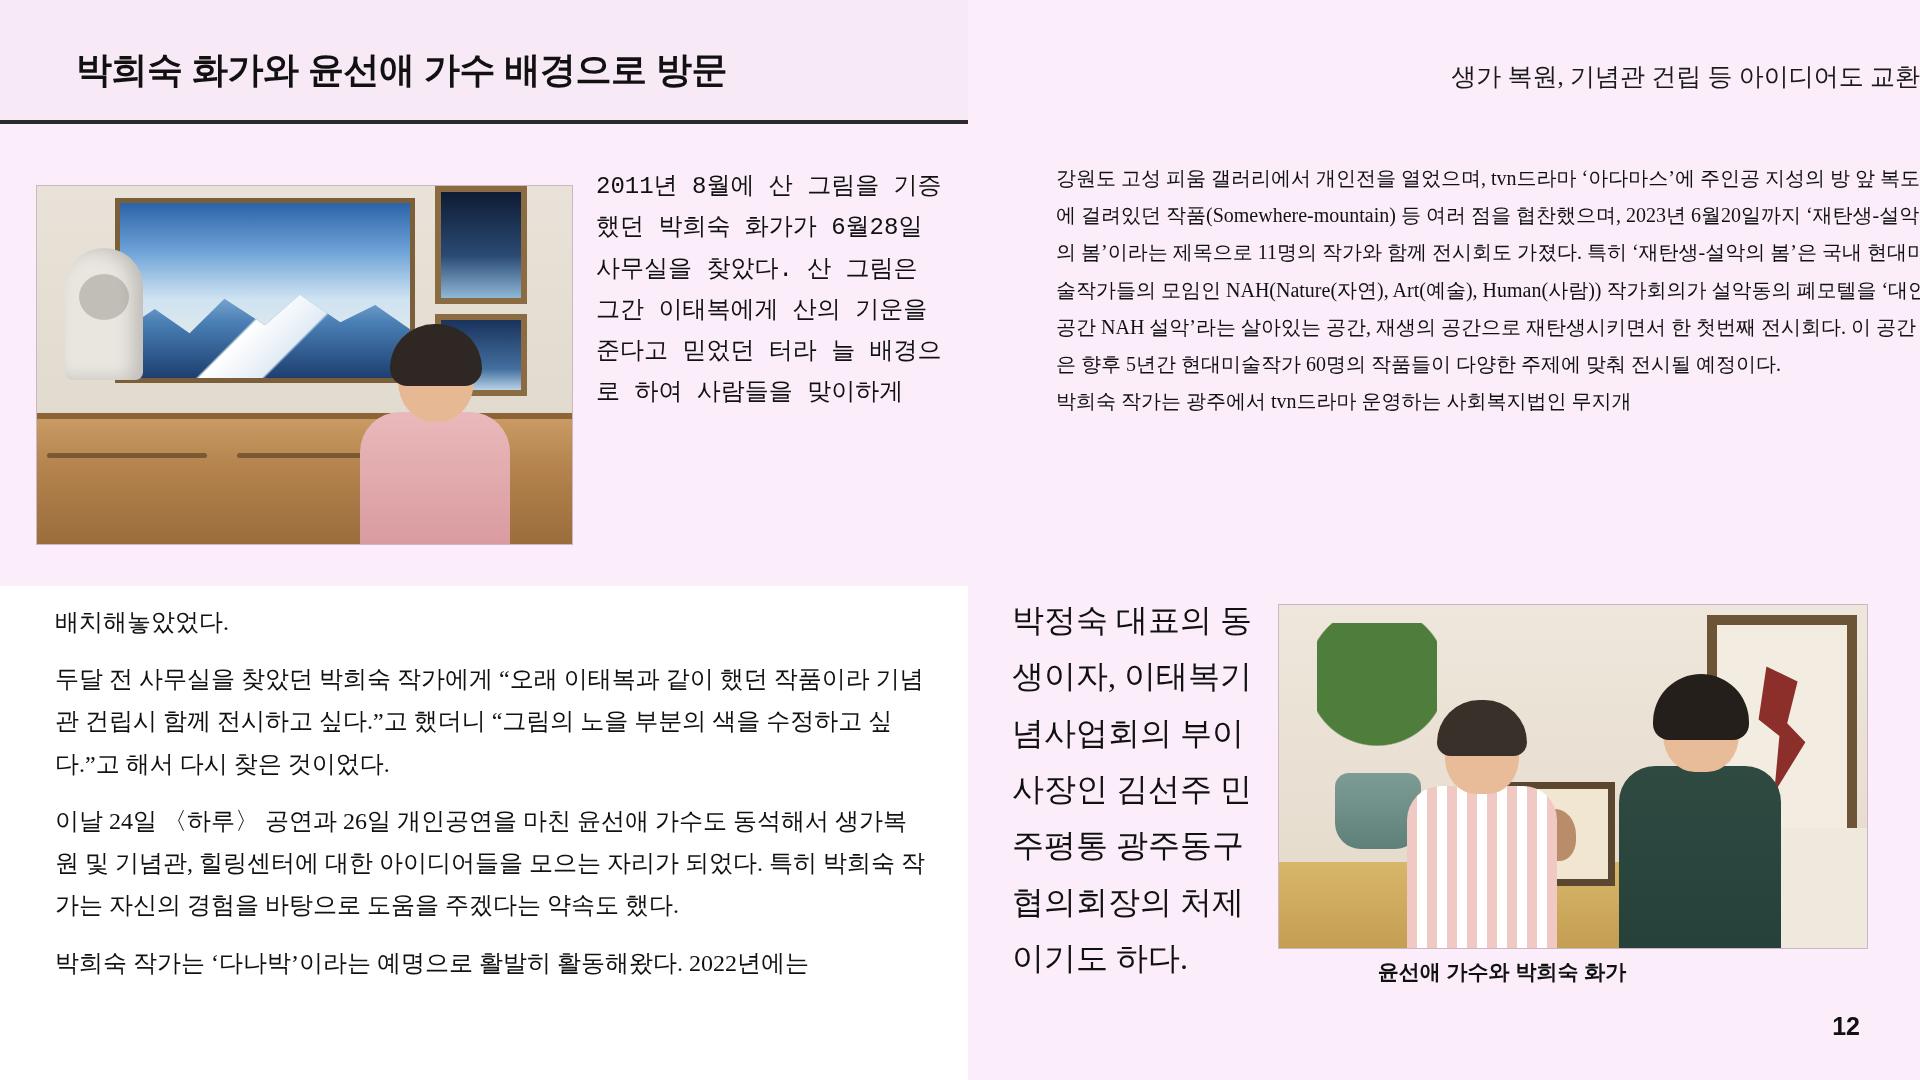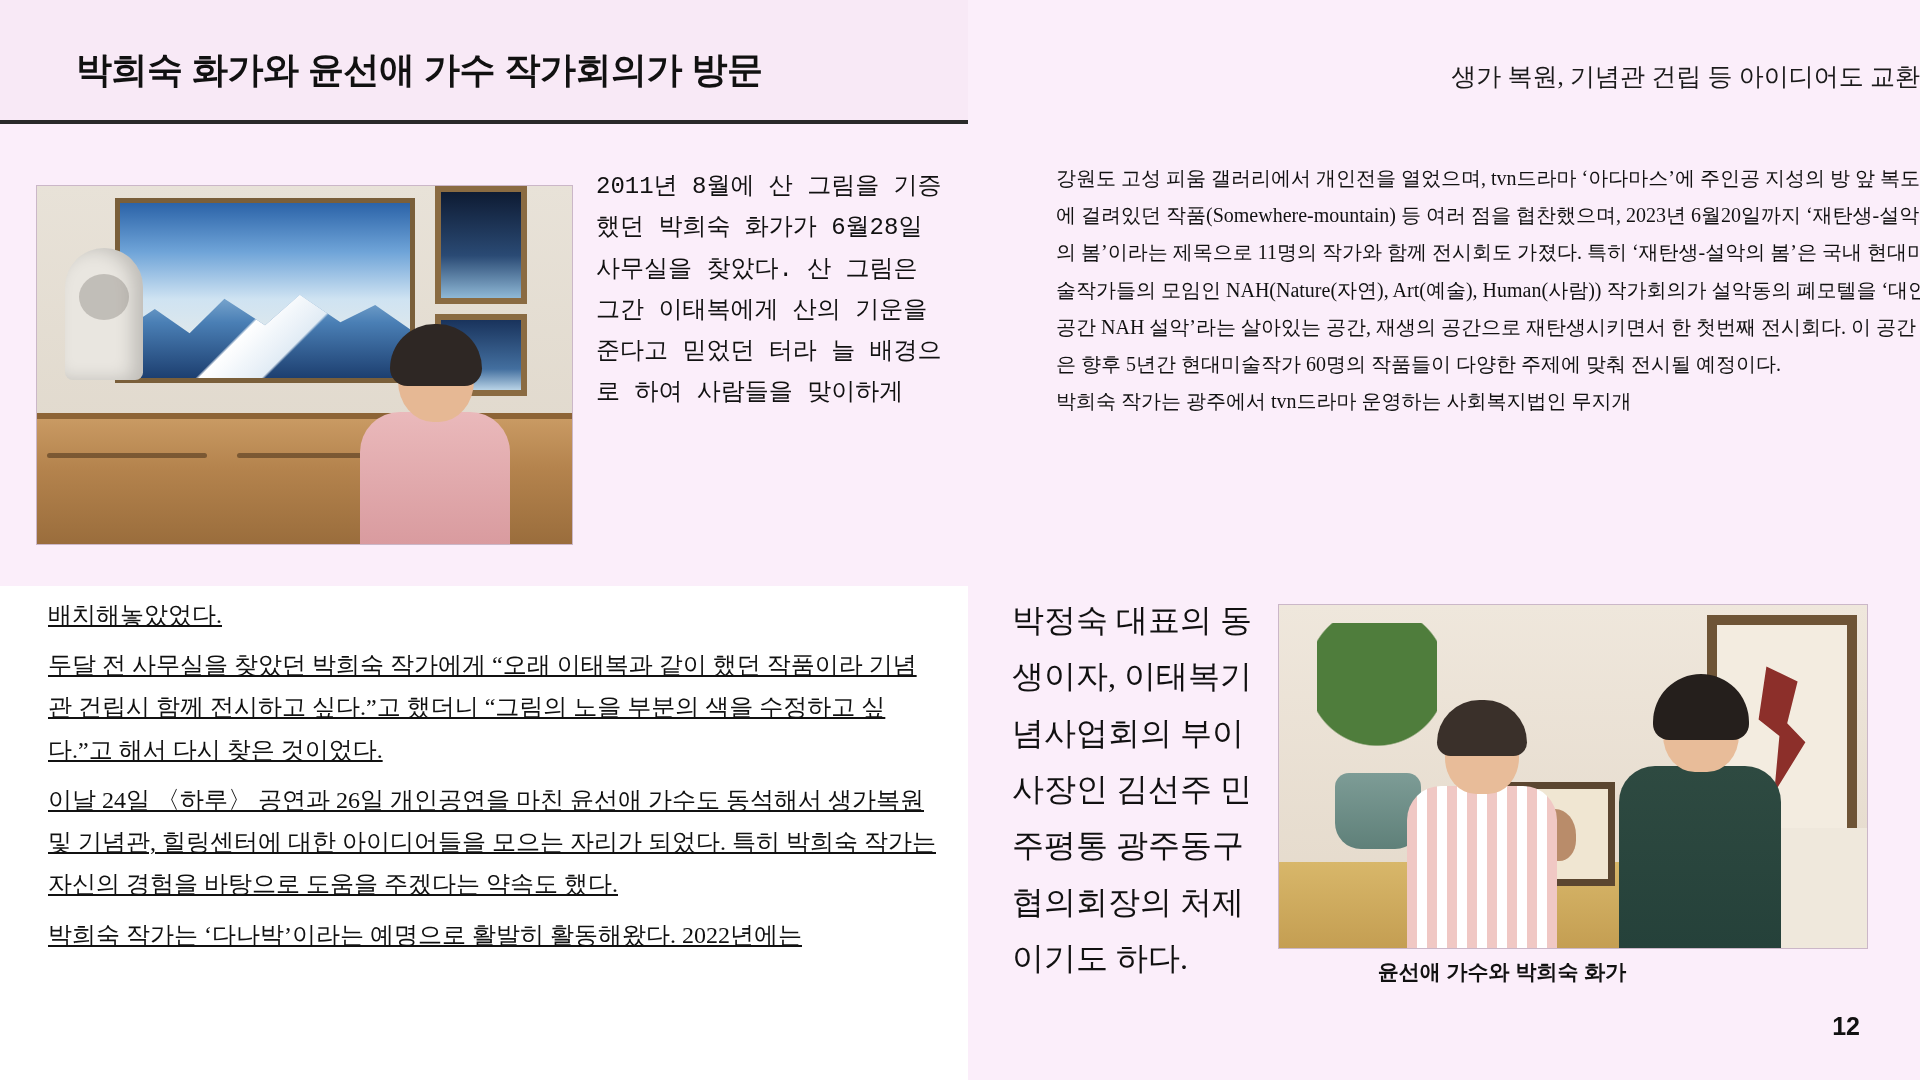--- a/index.html
+++ b/index.html
@@ -118,22 +118,21 @@
   .left-body {
     position: absolute;
     left: 40px;
     top: 586px;
     width: 905px;
     font-size: 24px;
     line-height: 1.76;
     color: #111111;
   }
   .left-body p {
-    margin: 8px;
-    text-decoration: underline;
+    margin: 15px;
   }
   
   .right-body {
     position: absolute;
     left: 1012px;
     top: 160px;
     width: 874px;
     font-size: 20px;
     line-height: 1.86;
     color: #111111;
@@ -434,21 +433,21 @@
 </head>
 <body>
 
 <div class="page">
 
   <div class="tint-left-top"></div>
   <div class="tint-left-body"></div>
   <div class="tint-right"></div>
   <div class="rule-left"></div>
 
-  <div class="headline">박희숙 화가와 윤선애 가수 작가회의가 방문</div>
+  <div class="headline">박희숙 화가와 윤선애 가수 배경으로 방문</div>
   <div class="subhead">생가 복원, 기념관 건립 등 아이디어도 교환</div>
 
   <div class="photo-main">
     <div class="ph1-wall"></div>
     <div class="ph1-cabinet"></div>
     <div class="ph1-painting">
       <div class="ph1-peaks"></div>
     </div>
     <div class="ph1-frame-top"></div>
     <div class="ph1-frame-bot"></div>

